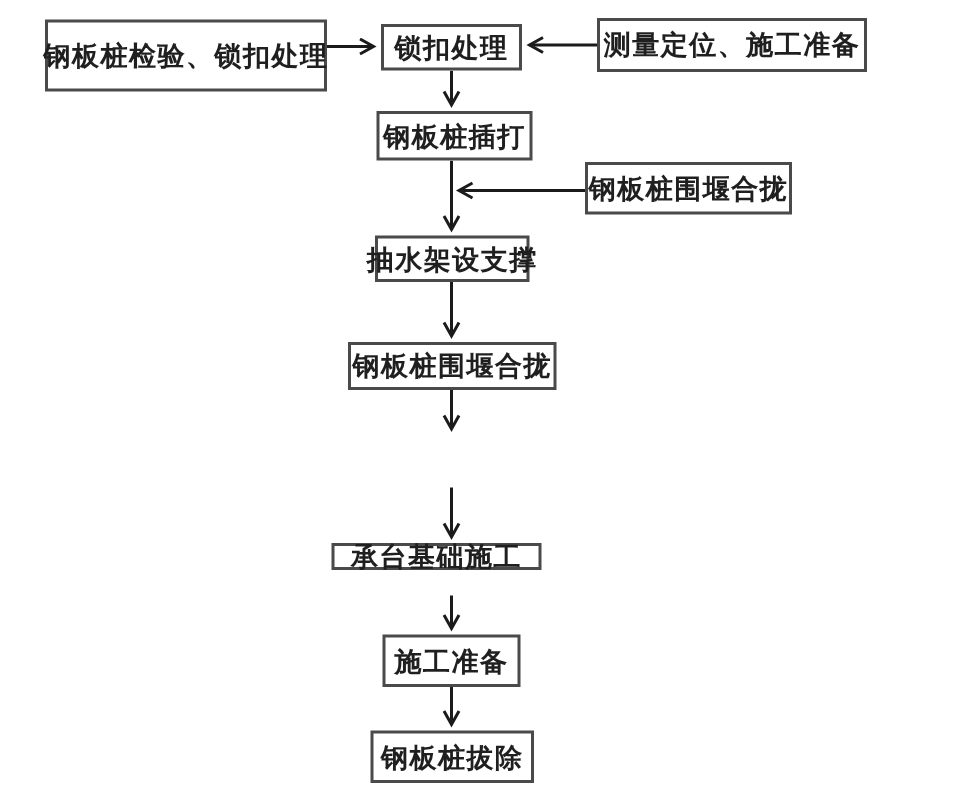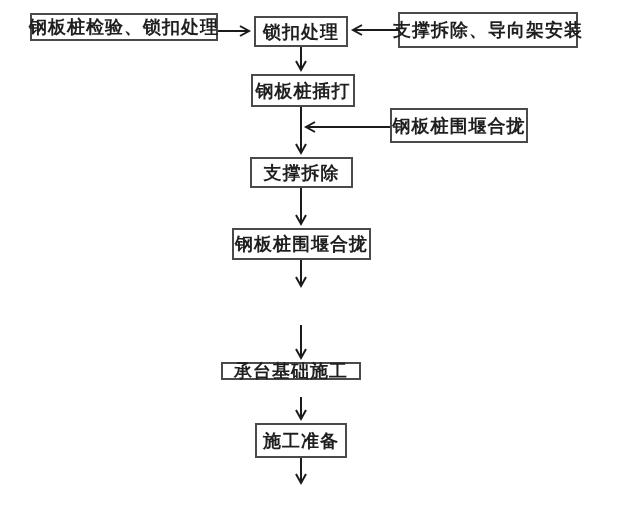--- a/index.html
+++ b/index.html
@@ -68,33 +68,34 @@
     <line class="edge" x1="301" y1="47" x2="301" y2="70" marker-end="url(#ah)"></line>
     <line class="edge" x1="301" y1="107" x2="301" y2="153" marker-end="url(#ah)"></line>
     <line class="edge" x1="390" y1="127" x2="306" y2="127" marker-end="url(#ah)"></line>
     <line class="edge" x1="301" y1="188" x2="301" y2="224" marker-end="url(#ah)"></line>
     <line class="edge" x1="301" y1="260" x2="301" y2="286" marker-end="url(#ah)"></line>
     <line class="edge" x1="301" y1="325" x2="301" y2="358" marker-end="url(#ah)"></line>
     <line class="edge" x1="301" y1="397" x2="301" y2="419" marker-end="url(#ah)"></line>
     <line class="edge" x1="301" y1="458" x2="301" y2="483" marker-end="url(#ah)"></line>
   </svg>
 
-  <div class="node" style="left:30px;top:13px;width:188px;height:28px">钢板桩检验、锁扣处理</div>
+  <div class="node" style="left:30px;top:13px;width:188px;height:48px">钢板桩检验、锁扣处理</div>
 
   <div class="node" style="left:254px;top:16px;width:94px;height:31px">锁扣处理</div>
 
-  <div class="node" style="left:398px;top:12px;width:180px;height:36px">支撑拆除、导向架安装</div>
+  <div class="node" style="left:398px;top:12px;width:180px;height:36px">测量定位、施工准备</div>
 
   <div class="node" style="left:390px;top:108px;width:138px;height:35px">钢板桩围堰合拢</div>
 
   <div class="node" style="left:251px;top:74px;width:104px;height:33px">钢板桩插打</div>
 
-  <div class="node" style="left:250px;top:157px;width:103px;height:31px">支撑拆除</div>
+  <div class="node" style="left:250px;top:157px;width:103px;height:31px">抽水架设支撑</div>
 
   <div class="node" style="left:232px;top:228px;width:139px;height:32px">钢板桩围堰合拢</div>
 
 
   <div class="node" style="left:221px;top:362px;width:140px;height:18px">承台基础施工</div>
 
   <div class="node" style="left:255px;top:423px;width:92px;height:35px">施工准备</div>
 
+  <div class="node" style="left:247px;top:487px;width:109px;height:35px">钢板桩拔除</div>
 
 </div>
 
 </body></html>

